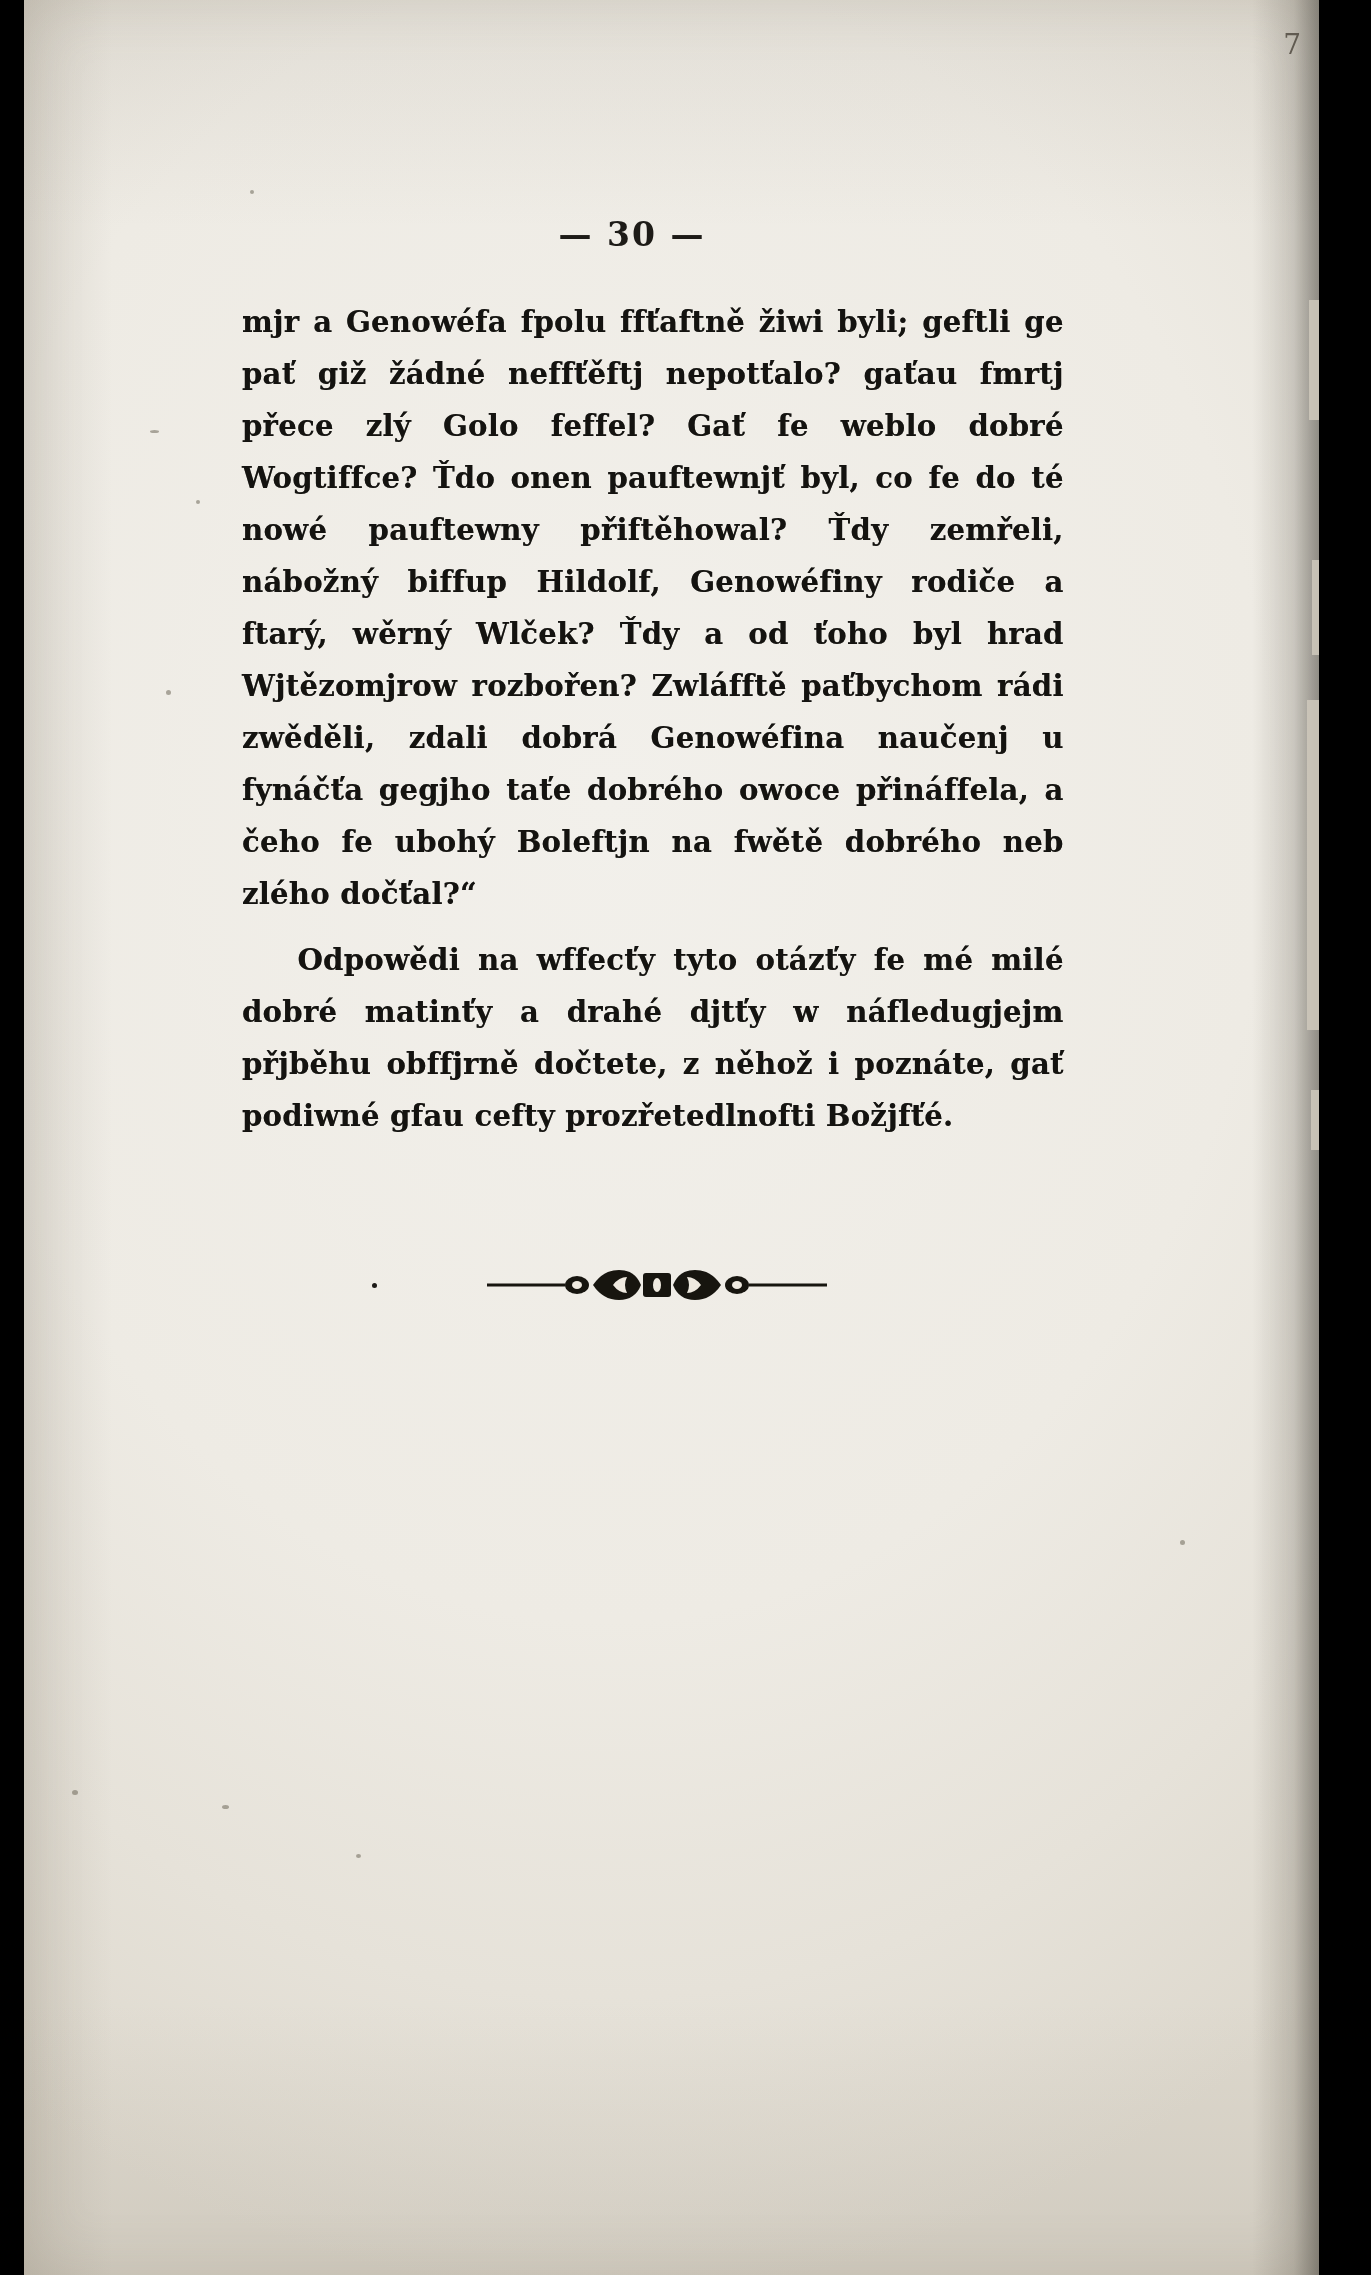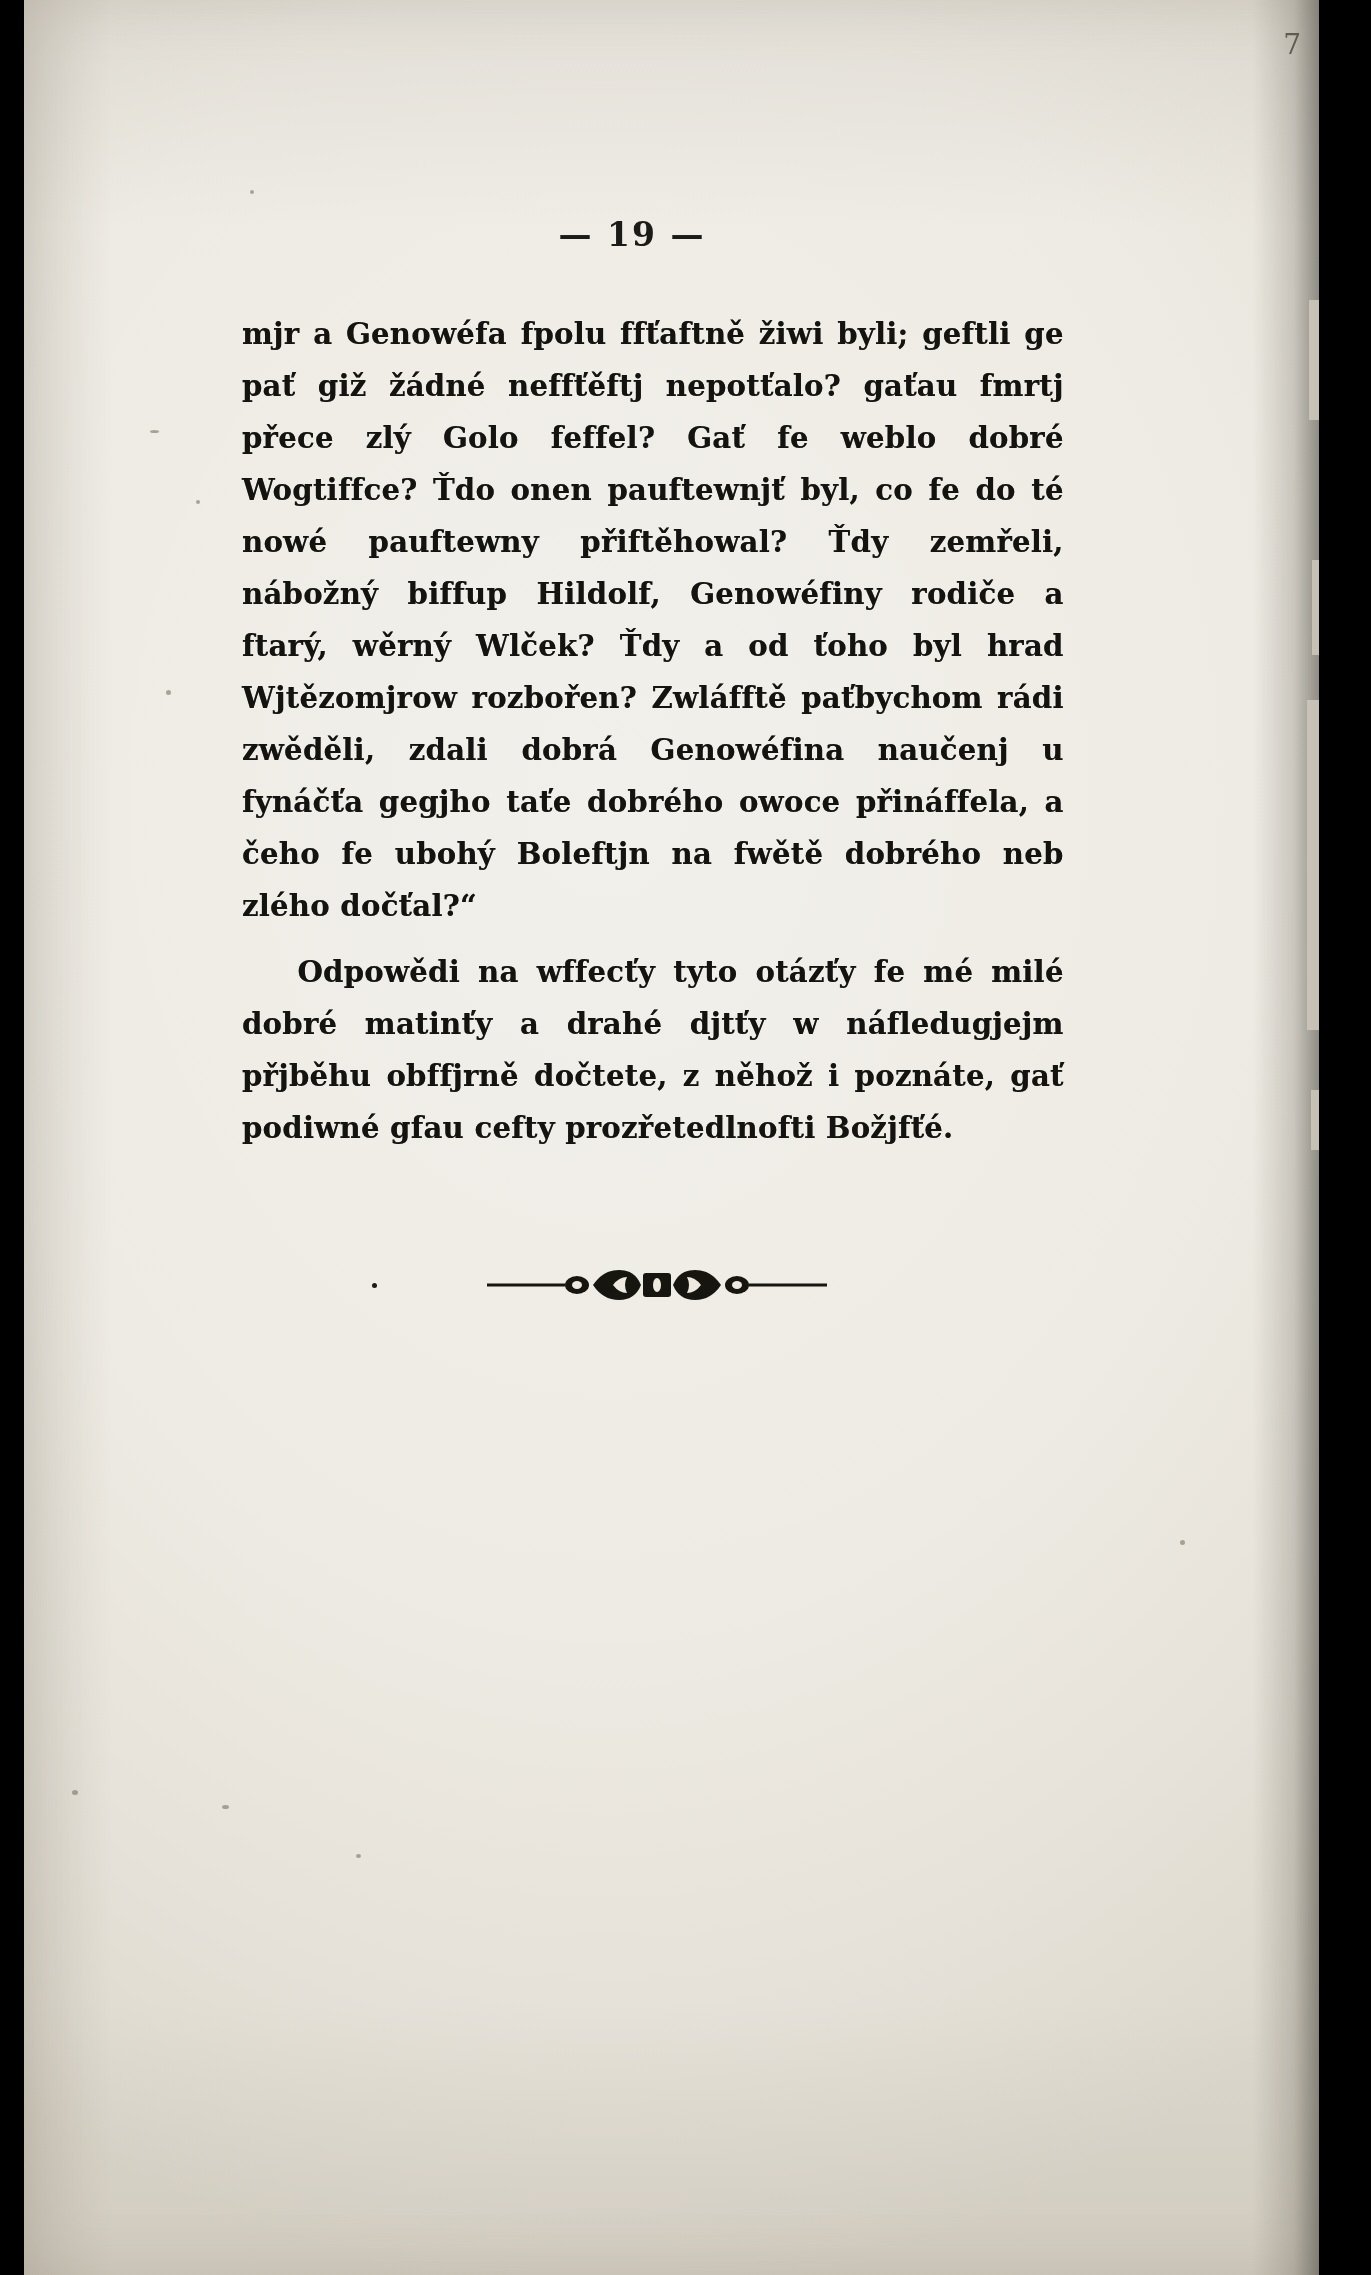--- a/index.html
+++ b/index.html
@@ -95,21 +95,21 @@
     font-family: "DejaVu Serif", serif;
     font-size: 33px;
     font-weight: 700;
     color: #1d1b17;
     letter-spacing: 2px;
   }
 
   .body-text {
     position: absolute;
     left: 20px;
-    top: 308px;
+    top: 296px;
     width: 830px;
     font-family: "DejaVu Serif", serif;
     color: #141310;
   }
 
   .para {
     margin: 0 0 0 0;
     font-size: 29.5px;
     line-height: 52px;
     font-weight: 700;
@@ -166,21 +166,21 @@
 </style>
 </head>
 <body>
 
 <div id="page">
 
   <div id="sheet">
 
     <div class="content">
 
-      <div class="folio">—  19  —</div>
+      <div class="folio">—  30  —</div>
 
       <div class="body-text">
         <p class="para">mjr a Genowéfa fpolu ffťaftně žiwi byli; geftli ge pať giž žádné neffťěftj nepotťalo? gaťau fmrtj přece zlý Golo feffel? Gať fe weblo dobré Wogtiffce? Ťdo onen pauftewnjť byl, co fe do té nowé pauftewny přiftěhowal? Ťdy zemřeli, nábožný biffup Hildolf, Genowéfiny rodiče a ftarý, wěrný Wlček? Ťdy a od ťoho byl hrad Wjtězomjrow rozbořen? Zwláfftě paťbychom rádi zwěděli, zdali dobrá Genowéfina naučenj u fynáčťa gegjho taťe dobrého owoce přináffela, a čeho fe ubohý Boleftjn na fwětě dobrého neb zlého dočťal?“</p>
         <p class="para">Odpowědi na wffecťy tyto otázťy fe mé milé dobré matinťy a drahé djtťy w náfledugjejm přjběhu obffjrně dočtete, z něhož i poznáte, gať podiwné gfau cefty prozřetedlnofti Božjfťé.</p>
       </div>
 
       <div class="ornament">
         <span class="dot-left"></span>
         <svg width="420" height="46" viewBox="0 0 420 46" aria-hidden="true">
           <g fill="none" stroke="#17150f" stroke-width="3">

